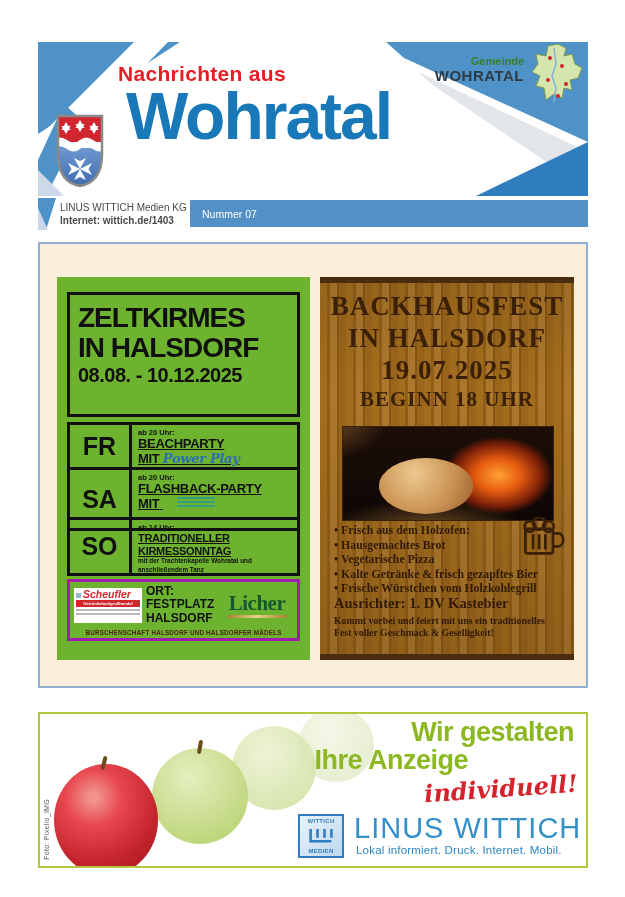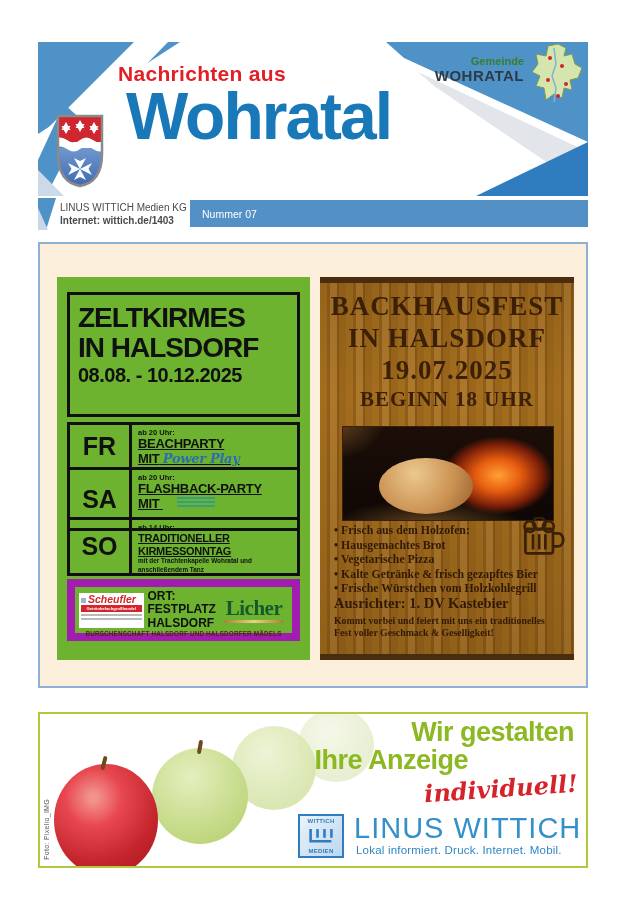--- a/index.html
+++ b/index.html
@@ -53,21 +53,21 @@
   .pg-row { left:10px; width:233px; border:3px solid #101010; display:flex; }
   .pg-day { width:62px; border-right:3px solid #101010; display:flex; align-items:center; justify-content:center;
             font-size:25px; font-weight:800; }
   .pg-cell { flex:1; padding:3px 6px; }
   .pg-time { font-size:7.5px; font-weight:700; }
   .pg-ev  { font-size:13px; font-weight:800; letter-spacing:-.3px; line-height:1.15;text-decoration:underline; }
   .band-script { font-family:"DejaVu Serif", serif; font-style:italic; font-weight:700; color:#2a6db5; font-size:13px; }
   .band-mini { display:inline-block; width:38px; height:11px; margin-left:14px;
                background:repeating-linear-gradient(#2a9d8f 0 2px, transparent 2px 4px); opacity:.85; }
   .pg-note { font-size:6.4px; font-weight:700; line-height:1.3; }
-  .pg-bottom { left:10px; top:302px; width:233px; height:62px; border:8px solid #a21caf;
+  .pg-bottom { left:10px; top:302px; width:233px; height:62px; border:3px solid #a21caf;
                display:flex; flex-direction:column; justify-content:space-between; padding:3px 4px 2px; }
   .pg-brands { display:flex; align-items:center; gap:4px; }
   .scheufler { width:68px; height:35px; background:#fff; padding:1px 2px; overflow:hidden; }
   .scheufler .s1 { font-size:10.5px; font-weight:800; font-style:italic; color:#d3262c; line-height:1; }
   .scheufler .s1::before { content:""; display:inline-block; width:5px; height:5px; background:#9db6c9; margin-right:2px; }
   .scheufler .s2 { margin-top:1px; background:#d3262c; color:#fff; font-size:4.2px; font-weight:700; text-align:center; padding:1px 0; }
   .scheufler .hl { height:2px; background:#b9b9b9; margin-top:2px; }
   .ortblock { flex:1; text-align:left; font-size:12px; font-weight:800; line-height:1.12; }
   .licher { width:72px; text-align:center; position:relative; }
   .licher .l1 { font-family:"Liberation Serif", serif; font-size:21px; font-weight:700; color:#155a2e; letter-spacing:-.5px; line-height:1; }

